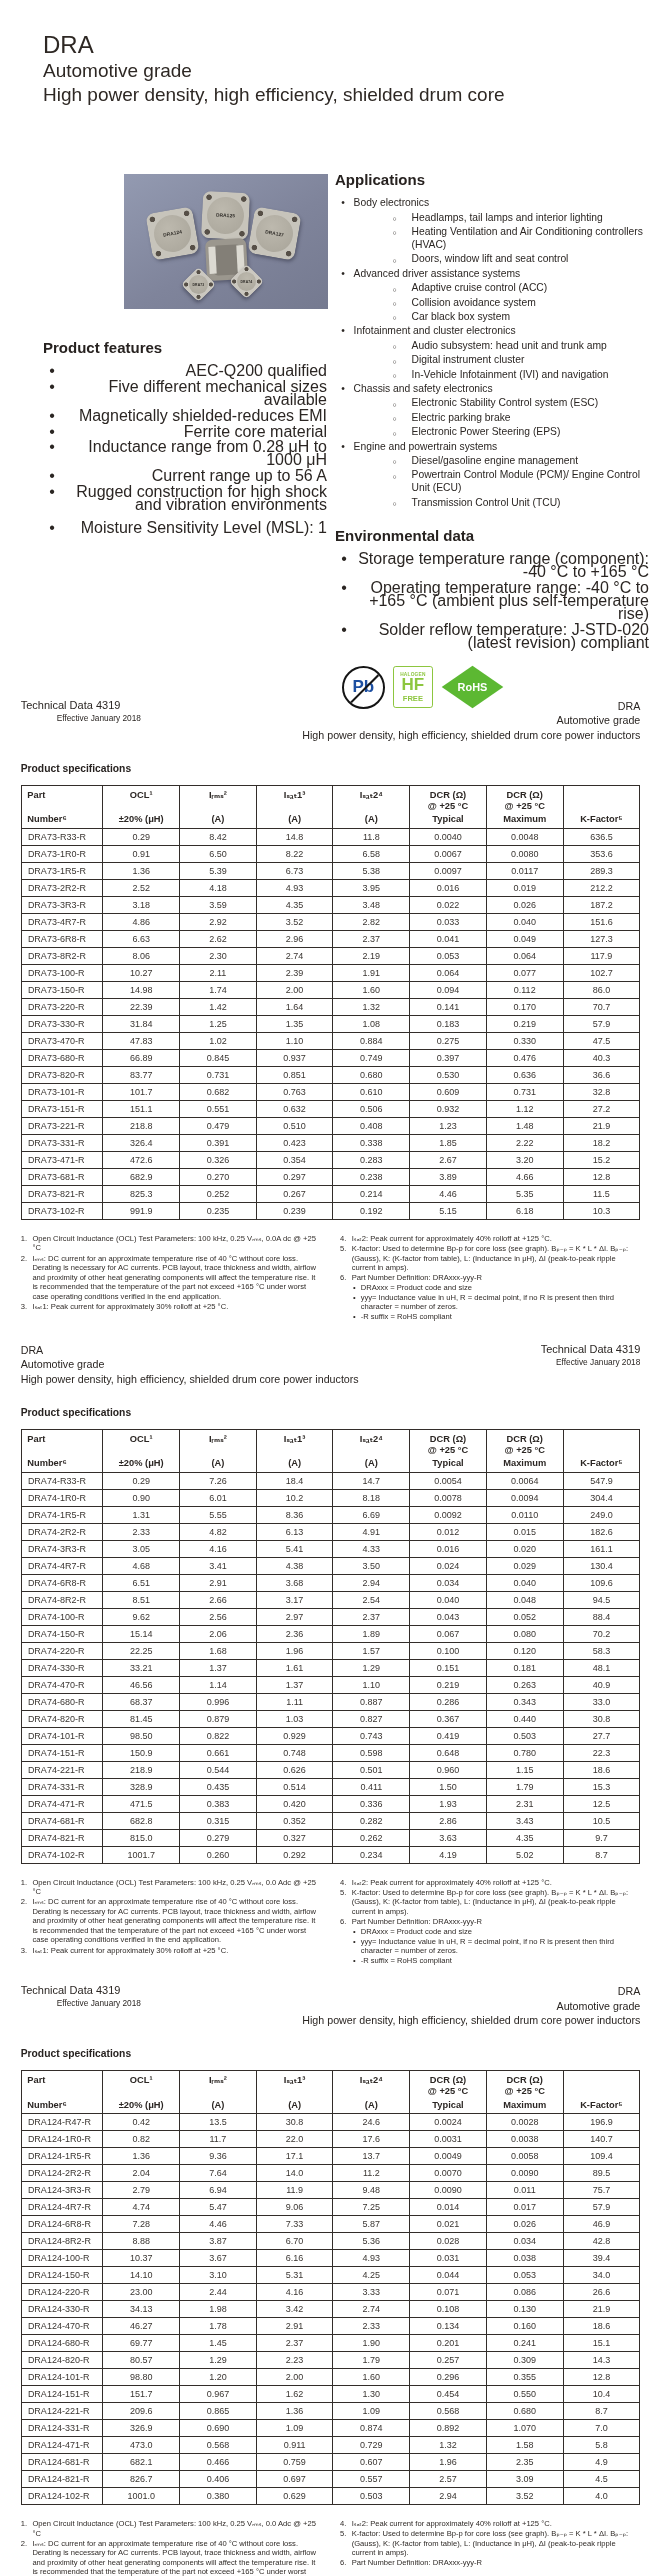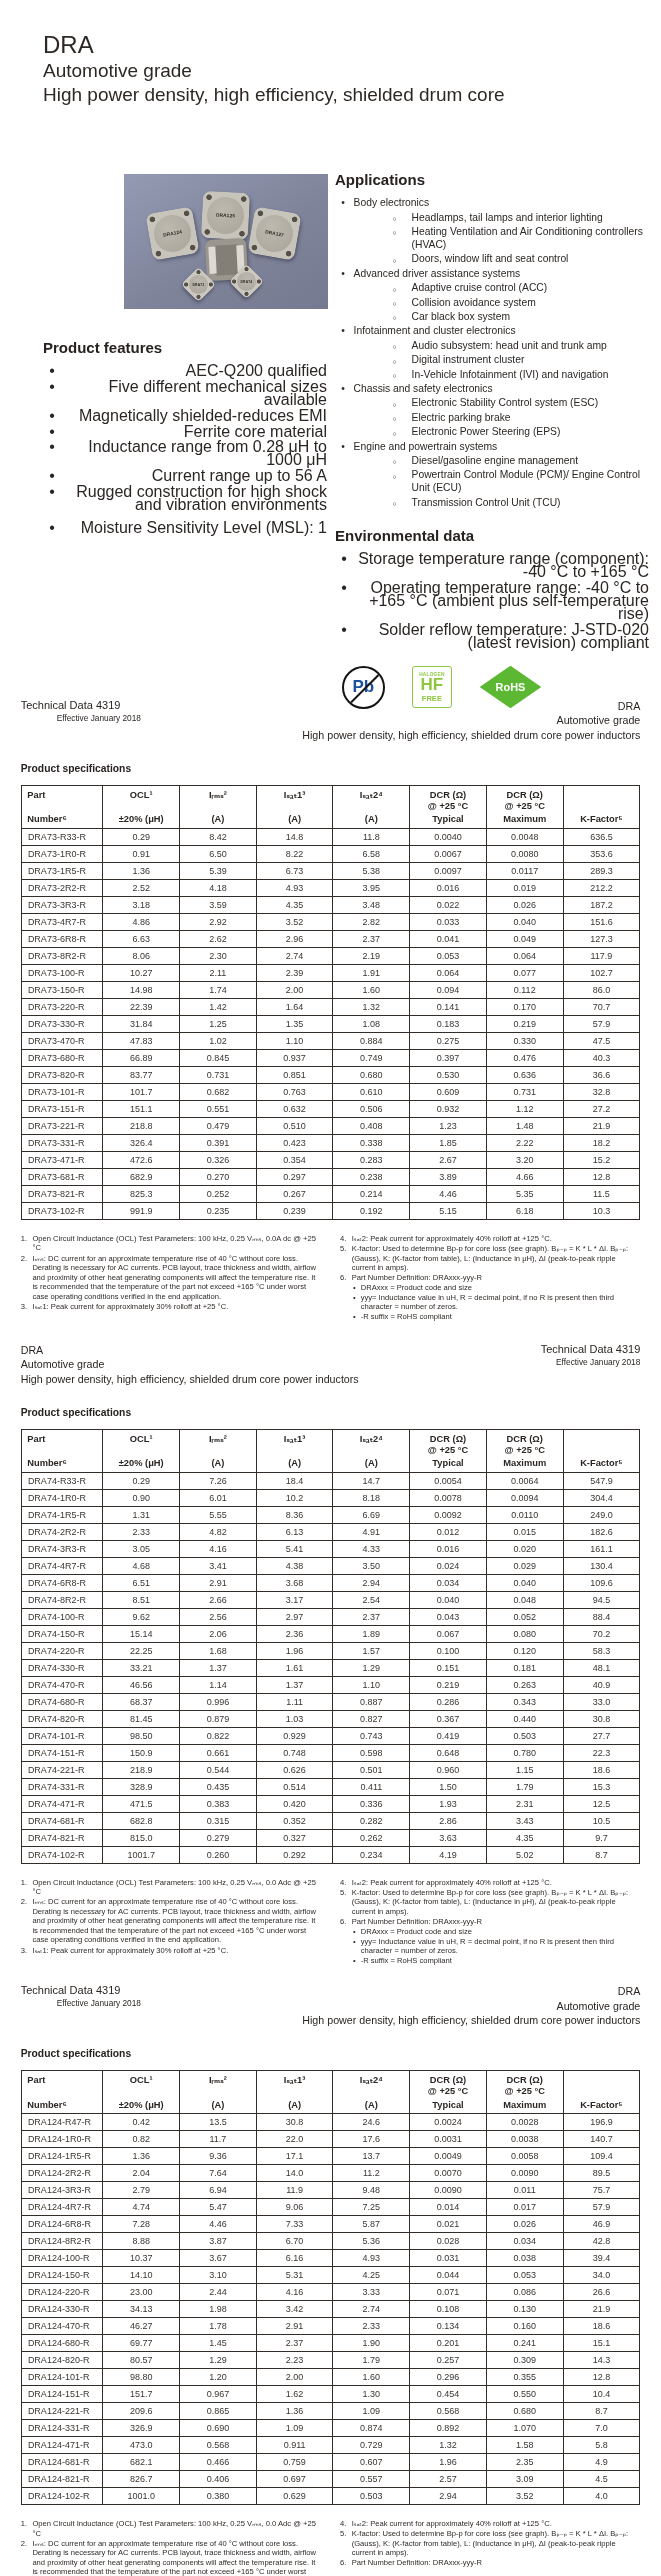--- a/index.html
+++ b/index.html
@@ -63,21 +63,21 @@
   .features ul.dotlist li:last-child { margin-top: 9.6px; }
 
   ul.applist { list-style: none; font-size: 10.3px; line-height: 13px; }
   ul.applist > li { position: relative; padding-left: 18.6px; margin-bottom: 1.4px; }
   ul.applist > li > .l1b { position: absolute; left: 6.2px; }
   ul.sublist { list-style: none; margin: 1.4px 0 1.4px; }
   ul.sublist li { position: relative; padding-left: 58px; margin-bottom: 1.4px; }
   ul.sublist li::before { content: "\25CB"; position: absolute; left: 39px; font-size: 6.9px; top: 1.4px; }
 
   .env-h { margin-top: 18px; }
-  .badges { display: flex; align-items: center; gap: 27px; margin: 13.8px 0 0 6.9px; height: 50px; }
+  .badges { display: flex; align-items: center; gap: 8px; margin: 13.8px 0 0 6.9px; height: 50px; }
   .badge-pb { width: 43px; height: 43px; border: 2.1px solid #151515; border-radius: 50%;
     position: relative; display: flex; align-items: center; justify-content: center; overflow: hidden; }
   .badge-pb span { color: #1d4fa1; font-weight: 700; font-size: 17px; }
   .badge-pb::after { content: ""; position: absolute; left: 50%; top: -5.5px; width: 2.1px; height: 55px;
     background: #151515; transform: rotate(45deg); transform-origin: center; }
   .badge-hf { width: 40px; height: 42px; border: 1.4px solid #8dc63f; border-radius: 2.8px;
     color: #8dc63f; display: flex; flex-direction: column; align-items: center; justify-content: center; }
   .badge-hf .b-sm { font-size: 4.8px; font-weight: 700; letter-spacing: 0.2px; }
   .badge-hf .b-lg { font-size: 17px; font-weight: 700; line-height: 16.5px; }
   .badge-hf .b-md { font-size: 7.6px; font-weight: 700; }

